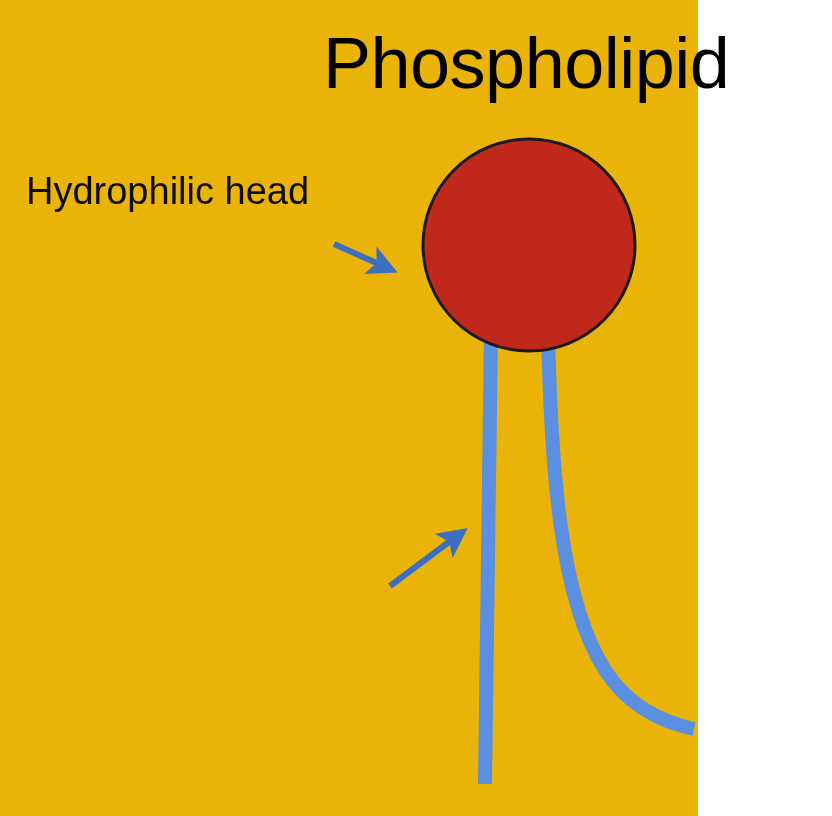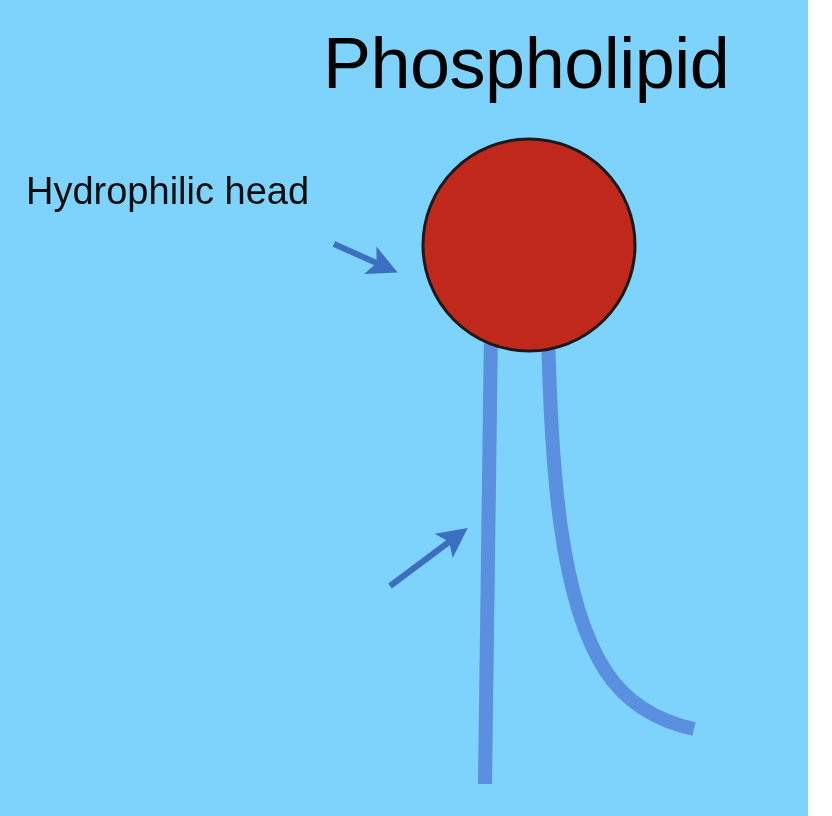--- a/index.html
+++ b/index.html
@@ -9,23 +9,23 @@
     background: #ffffff;
   }
   body {
     width: 832px;
     height: 816px;
     overflow: hidden;
     font-family: "Liberation Sans", sans-serif;
   }
   #canvas {
     position: relative;
-    width: 808px;
+    width: 698px;
     height: 816px;
-    background: #7dd3fc;
+    background: #eab308;
   }
   #figure {
     position: absolute;
     left: 0;
     top: 0;
     width: 832px;
     height: 816px;
   }
   .diagram-title {
     position: absolute;

